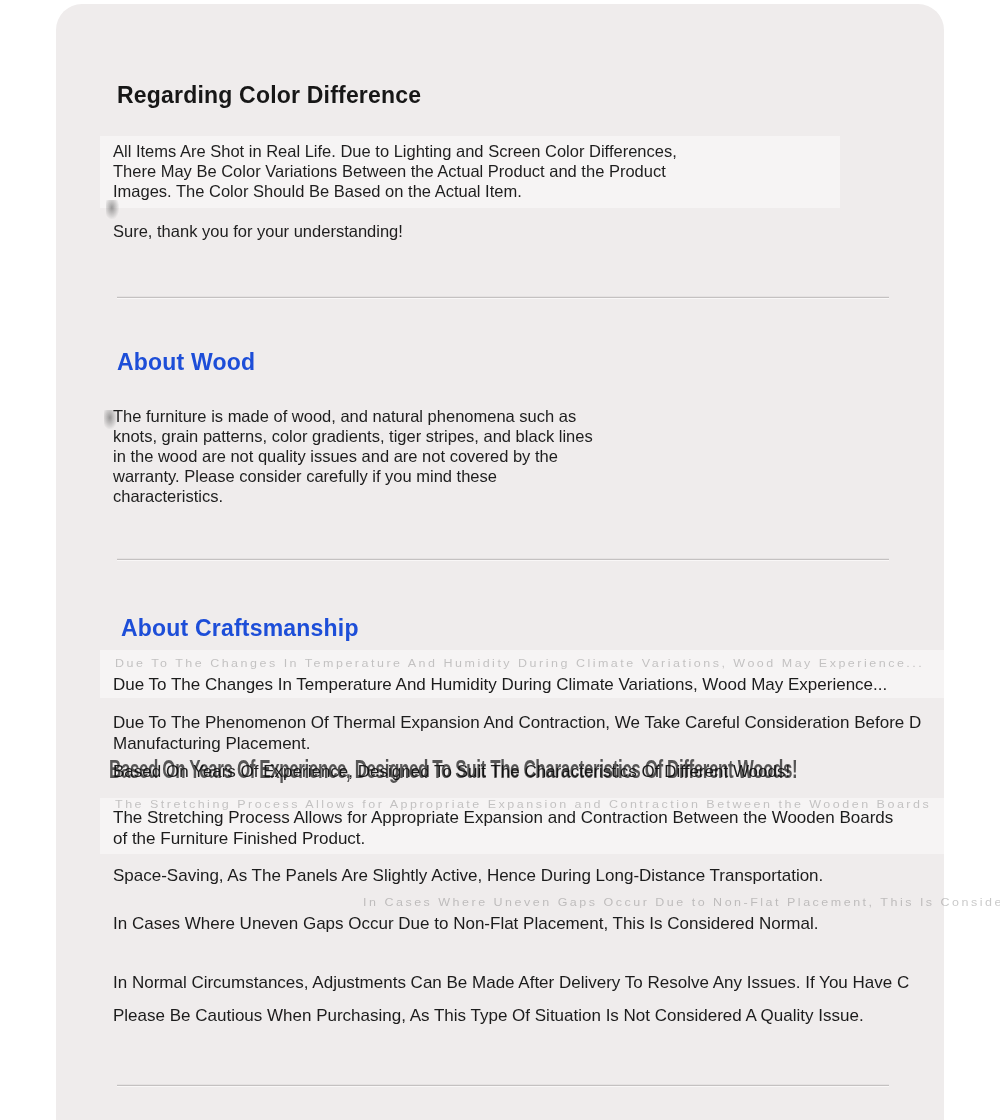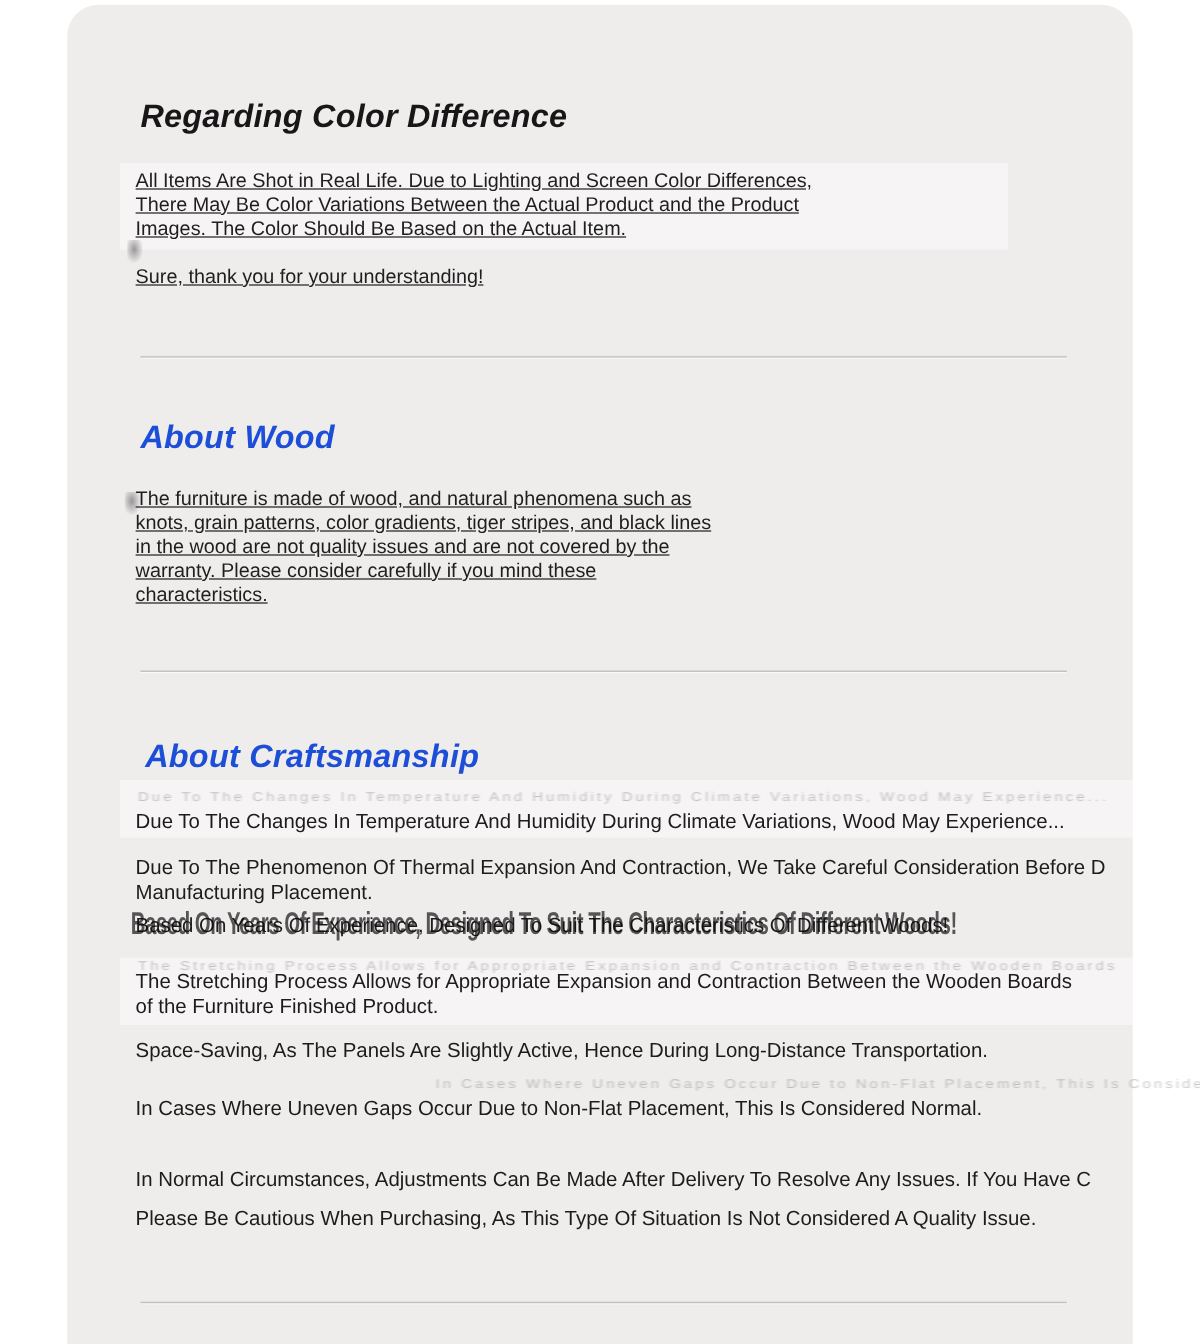--- a/index.html
+++ b/index.html
@@ -17,29 +17,28 @@
     background:#efecec;
     border-radius:26px 26px 0 0;
   }
   .abs { position:absolute; }
   .patch {
     position:absolute;
     background:rgba(255,255,255,0.45);
   }
   .h {
     position:absolute; left:117px;
-    font-size:27px; font-weight:700;
+    font-size:23px; font-weight:700;
     letter-spacing:0.2px; color:#171717;
     white-space:nowrap;
-    font-style:italic;
   }
   .h.red { color:#1d4ed8; }
   .pline {
     font-size:16.5px; line-height:20px;
-    color:#1e1e1e; white-space:nowrap;text-decoration:underline;
+    color:#1e1e1e; white-space:nowrap;
   }
   .cline {
     font-size:17px; line-height:20.5px;
     color:#1c1c1c; white-space:nowrap;
   }
   .divider {
     position:absolute; left:117px; width:772px; height:1px;
     background:#c4c1c1;
     box-shadow:0 1px 0 rgba(255,255,255,0.6), 0 -0.5px 0 rgba(0,0,0,0.08);
   }

